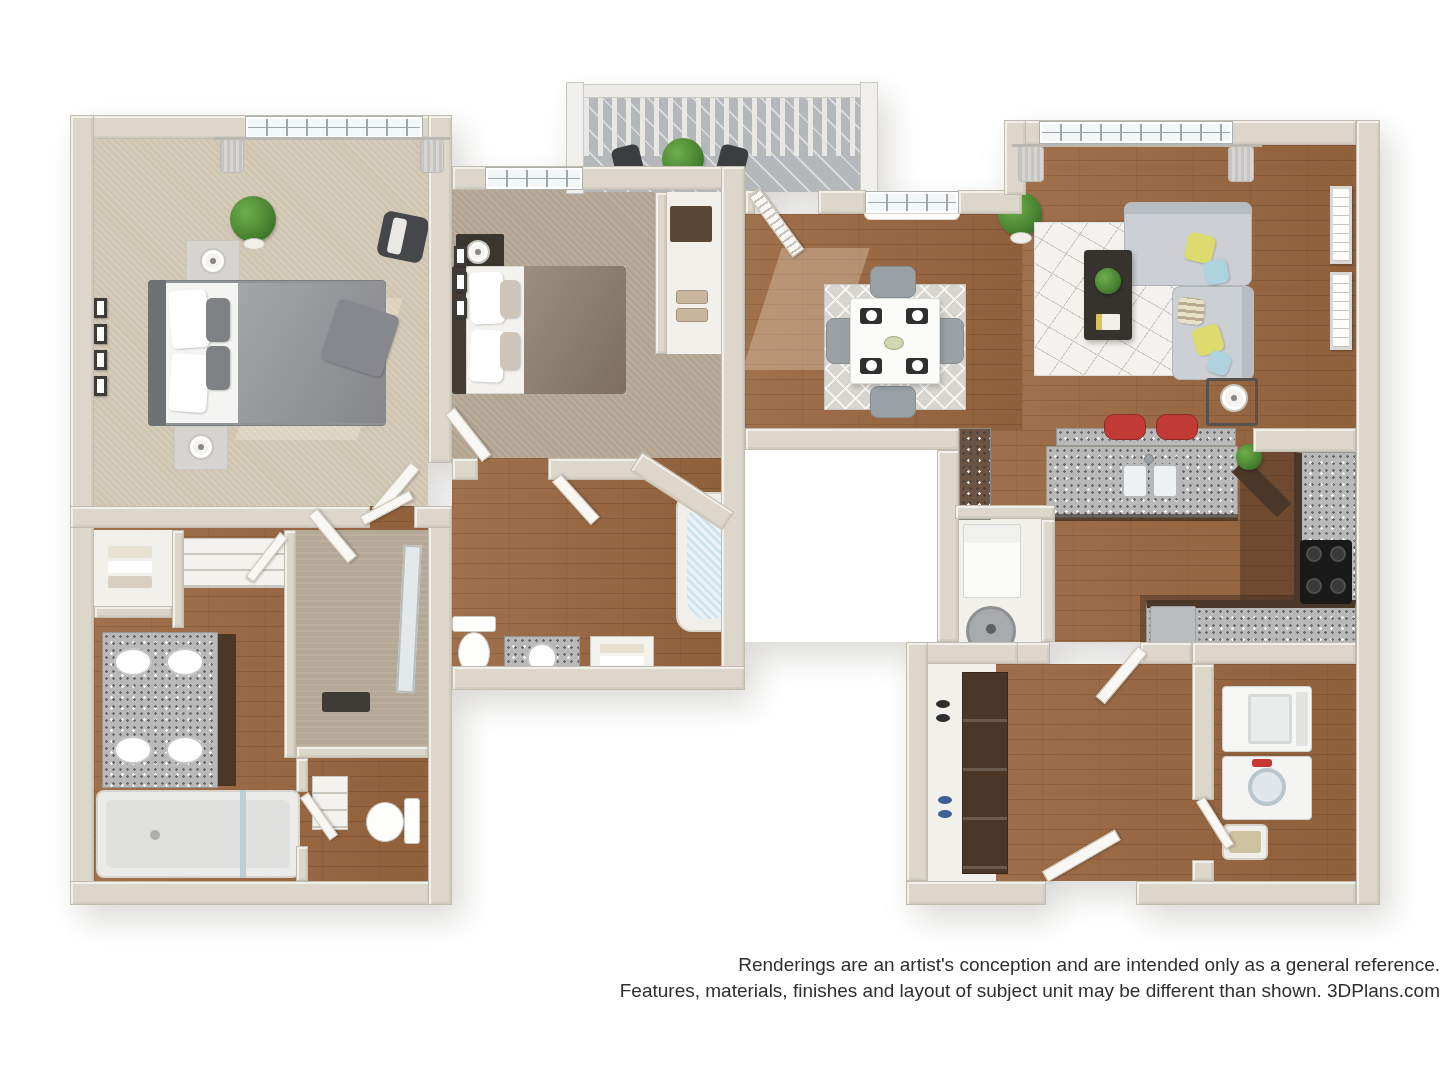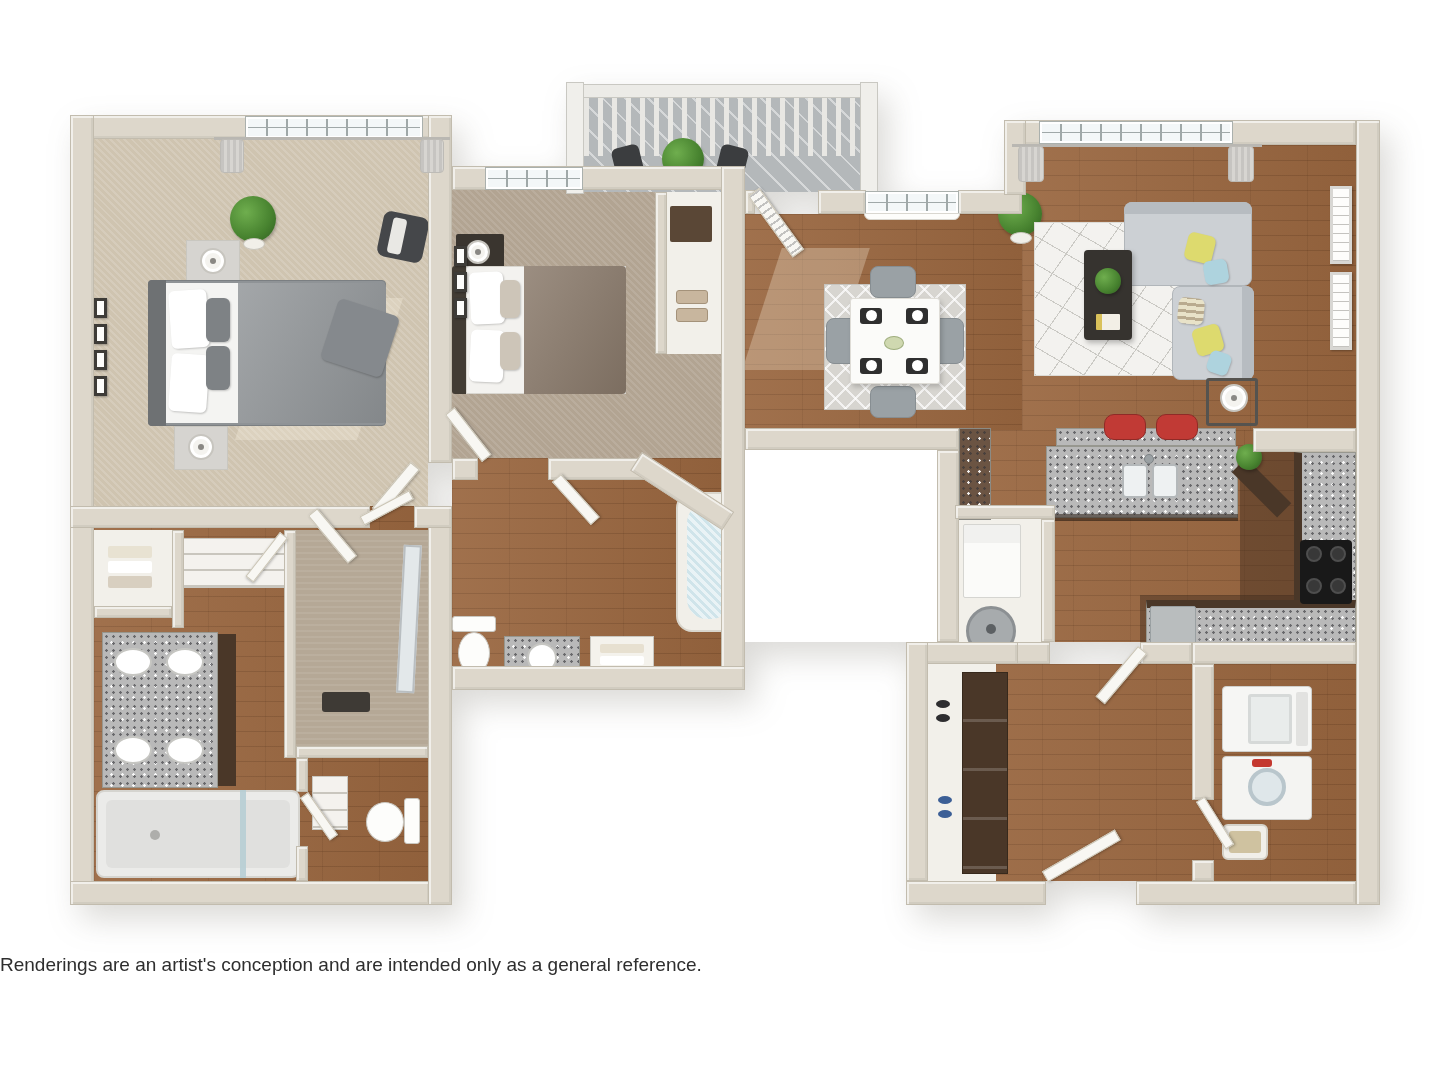--- a/index.html
+++ b/index.html
@@ -41,21 +41,21 @@
   .rod{background:#b9b7b2;}
   .plant{border-radius:50%;background:radial-gradient(circle at 35% 35%, #6fae4e, var(--plant,#47822f) 60%, #2f5c20);
         box-shadow:1px 2px 3px rgba(0,0,0,.25);}
   .pot{border-radius:50%;background:#f1efe9;border:1px solid #c9c6bd;}
   .lamp{border-radius:50%;background:#f4f3ef;border:2px solid #c7c5bf;box-shadow:inset 0 0 0 3px #ffffff;}
   .lamp:after{content:"";position:absolute;left:50%;top:50%;width:6px;height:6px;margin:-3px;border-radius:50%;background:#8a8884;}
   .pillow{border-radius:6px;box-shadow:1px 1px 2px rgba(0,0,0,.2);}
   .frame{background:#fdfdfb;border:3px solid #3e3c38;box-shadow:1px 1px 2px rgba(0,0,0,.3);}
   .sun{background:rgba(255,247,229,.28);}
   .fixt{background:#fdfdfb;border:1px solid #c9c7c0;}
-  .footer{position:absolute;left:0;width:100%;text-align:left;color:var(--text,#2e2e2e);
+  .footer{position:absolute;left:0;width:100%;text-align:right;color:var(--text,#2e2e2e);
           font-size:19px;line-height:26px;}
 </style>
 </head>
 <body>
 
 <div class="stage">
  <div class="plan">
 
   <div class="f carpet1" style="left:94px;top:139px;width:334px;height:367px;"></div>
   <div class="f wood" style="left:94px;top:506px;width:334px;height:375px;"></div>
@@ -294,14 +294,15 @@
   <div class="fur" style="left:1222px;top:756px;width:90px;height:64px;background:#f4f4f2;border:1px solid #cfcfcc;border-radius:4px;"></div>
   <div class="fur" style="left:1248px;top:768px;width:38px;height:38px;border-radius:50%;background:#dfe7ea;border:4px solid #b9c6cc;"></div>
   <div class="fur" style="left:1252px;top:759px;width:20px;height:8px;background:#c4382f;border-radius:3px;"></div>
   <div class="fur" style="left:1222px;top:824px;width:46px;height:36px;background:#f1efe9;border:2px solid #d5d2c9;border-radius:6px;"></div>
   <div class="fur" style="left:1229px;top:831px;width:32px;height:22px;background:#cfc2a0;border-radius:3px;"></div>
 
  </div>
 
  <div class="footer" style="top:952px;">
    <div>Renderings are an artist's conception and are intended only as a general reference.</div>
+   <div>Features, materials, finishes and layout of subject unit may be different than shown. 3DPlans.com</div>
  </div>
 </div>
 
 </body></html>

